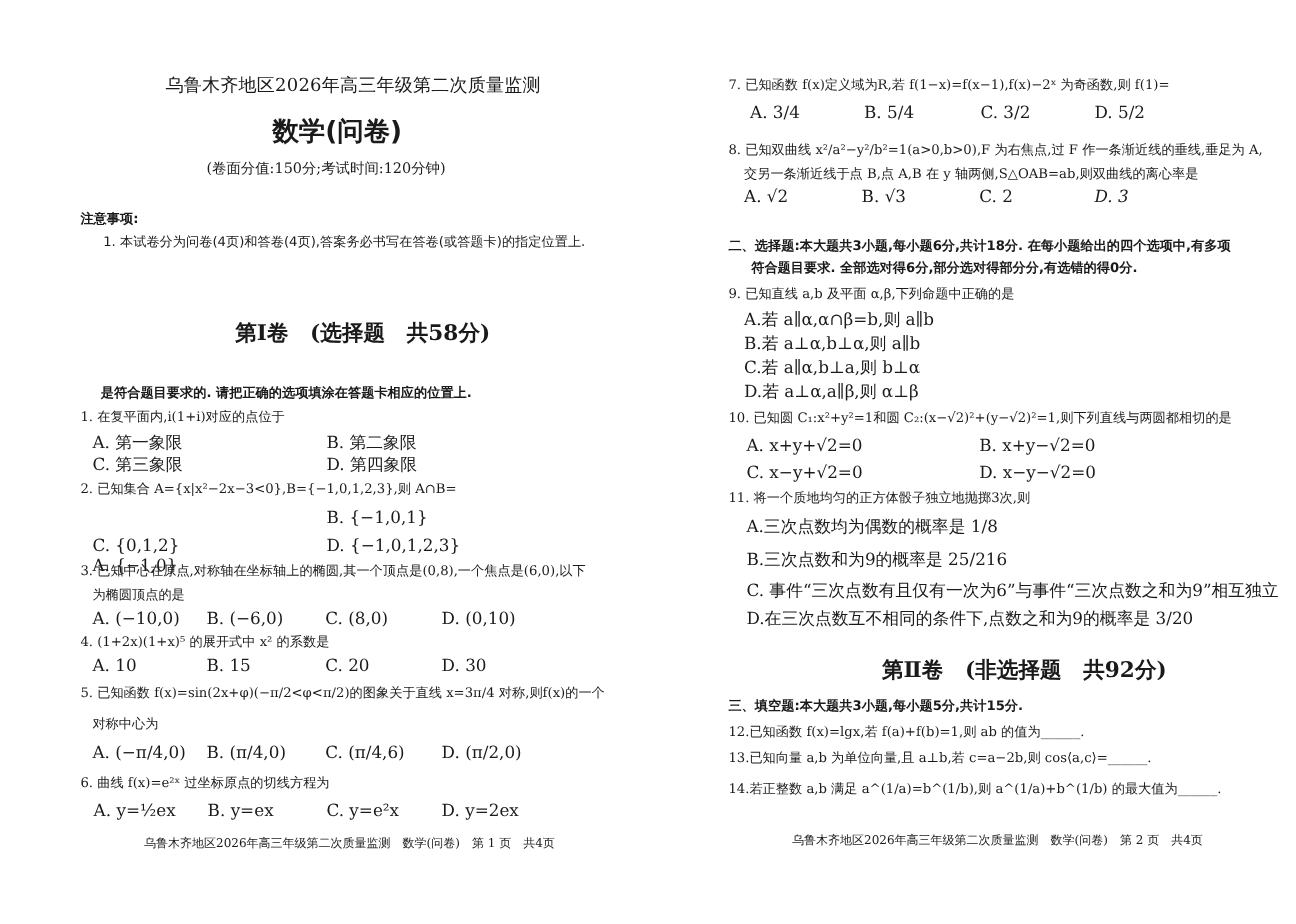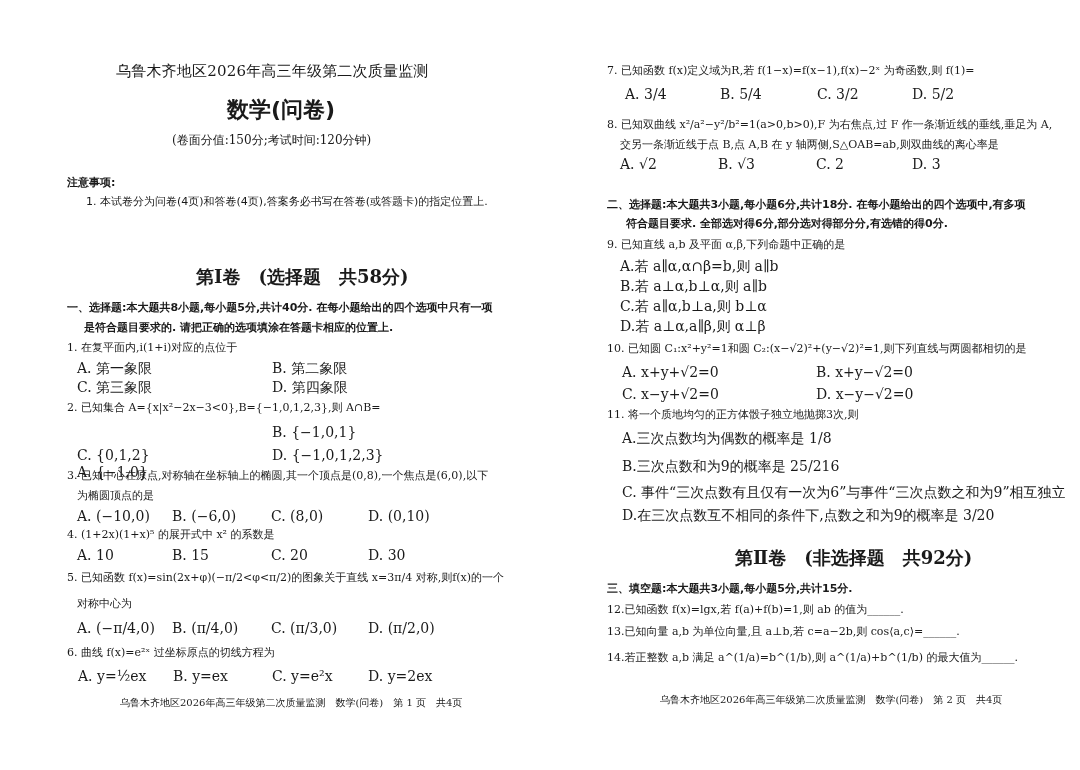--- a/index.html
+++ b/index.html
@@ -18,30 +18,29 @@
   .vol-h { font-size: 18px; font-weight: bold; }
   .sec-h { font-size: 11px; font-weight: bold; }
   .q { font-size: 11px; }
   .opt { font-size: 14px; }
   .footer { font-size: 10px; }
 </style>
 </head>
 <body>
 
 <div class="page page-left">
-  <div class="abs title" style="left:116px; top:62px;">乌鲁木齐地区2026年高三年级第二次质量监测</div>
+  <div class="abs title" style="left:138px; top:62px;">乌鲁木齐地区2026年高三年级第二次质量监测</div>
   <div class="abs subtitle" style="left:227px; top:95px;">数学(问卷)</div>
   <div class="abs meta" style="left:172px; top:132px;">(卷面分值:150分;考试时间:120分钟)</div>
 
   <div class="abs notice-h sans" style="left:67px; top:175px;">注意事项:</div>
   <div class="abs notice sans" style="left:86px; top:194px;">1. 本试卷分为问卷(4页)和答卷(4页),答案务必书写在答卷(或答题卡)的指定位置上.</div>
 
   <div class="abs vol-h" style="left:196px; top:265px;">第Ⅰ卷　(选择题　共58分)</div>
 
-  <div class="abs sec-h sans" style="left:67px; top:300px;">一、选择题:本大题共8小题,每小题5分,共计40分. 在每小题给出的四个选项中只有一项</div>
   <div class="abs sec-h sans" style="left:84px; top:320px;">是符合题目要求的. 请把正确的选项填涂在答题卡相应的位置上.</div>
 
   <div class="abs q" style="left:67px; top:340px;">1. 在复平面内,i(1+i)对应的点位于</div>
   <div class="abs opt" style="left:77px; top:360px;">A. 第一象限</div>
   <div class="abs opt" style="left:272px; top:360px;">B. 第二象限</div>
   <div class="abs opt" style="left:77px; top:379px;">C. 第三象限</div>
   <div class="abs opt" style="left:272px; top:379px;">D. 第四象限</div>
 
   <div class="abs q" style="left:67px; top:400px;">2. 已知集合 A={x|x²−2x−3&lt;0},B={−1,0,1,2,3},则 A∩B=</div>
   <div class="abs opt" style="left:77px; top:424px;margin-top:40px;">A. {−1,0}</div>
@@ -59,21 +58,21 @@
   <div class="abs q" style="left:67px; top:527px;">4. (1+2x)(1+x)⁵ 的展开式中 x² 的系数是</div>
   <div class="abs opt" style="left:77px; top:547px;">A. 10</div>
   <div class="abs opt" style="left:172px; top:547px;">B. 15</div>
   <div class="abs opt" style="left:271px; top:547px;">C. 20</div>
   <div class="abs opt" style="left:368px; top:547px;">D. 30</div>
 
   <div class="abs q" style="left:67px; top:570px;">5. 已知函数 f(x)=sin(2x+φ)(−π/2&lt;φ&lt;π/2)的图象关于直线 x=3π/4 对称,则f(x)的一个</div>
   <div class="abs q" style="left:77px; top:596px;">对称中心为</div>
   <div class="abs opt" style="left:77px; top:620px;">A. (−π/4,0)</div>
   <div class="abs opt" style="left:172px; top:620px;">B. (π/4,0)</div>
-  <div class="abs opt" style="left:271px; top:620px;">C. (π/3,0)</div>
+  <div class="abs opt" style="left:271px; top:620px;">C. (π/4,6)</div>
   <div class="abs opt" style="left:368px; top:620px;">D. (π/2,0)</div>
 
   <div class="abs q" style="left:67px; top:645px;">6. 曲线 f(x)=e²ˣ 过坐标原点的切线方程为</div>
   <div class="abs opt" style="left:78px; top:668px;">A. y=½ex</div>
   <div class="abs opt" style="left:173px; top:668px;">B. y=ex</div>
   <div class="abs opt" style="left:272px; top:668px;">C. y=e²x</div>
   <div class="abs opt" style="left:368px; top:668px;">D. y=2ex</div>
 
   <div class="abs footer" style="left:120px; top:696px;">乌鲁木齐地区2026年高三年级第二次质量监测　数学(问卷)　第 1 页　共4页</div>
 </div>
@@ -84,21 +83,21 @@
   <div class="abs opt" style="left:85px; top:86px;">A. 3/4</div>
   <div class="abs opt" style="left:180px; top:86px;">B. 5/4</div>
   <div class="abs opt" style="left:277px; top:86px;">C. 3/2</div>
   <div class="abs opt" style="left:372px; top:86px;">D. 5/2</div>
 
   <div class="abs q" style="left:67px; top:117px;">8. 已知双曲线 x²/a²−y²/b²=1(a&gt;0,b&gt;0),F 为右焦点,过 F 作一条渐近线的垂线,垂足为 A,</div>
   <div class="abs q" style="left:80px; top:137px;">交另一条渐近线于点 B,点 A,B 在 y 轴两侧,S△OAB=ab,则双曲线的离心率是</div>
   <div class="abs opt" style="left:80px; top:156px;">A. √2</div>
   <div class="abs opt" style="left:178px; top:156px;">B. √3</div>
   <div class="abs opt" style="left:276px; top:156px;">C. 2</div>
-  <div class="abs opt" style="left:372px; top:156px;">D. 3</div>
+  <div class="abs opt" style="left:372px; top:156px;font-style:italic;">D. 3</div>
 
   <div class="abs sec-h sans" style="left:67px; top:197px;">二、选择题:本大题共3小题,每小题6分,共计18分. 在每小题给出的四个选项中,有多项</div>
   <div class="abs sec-h sans" style="left:86px; top:216px;">符合题目要求. 全部选对得6分,部分选对得部分分,有选错的得0分.</div>
 
   <div class="abs q" style="left:67px; top:237px;">9. 已知直线 a,b 及平面 α,β,下列命题中正确的是</div>
   <div class="abs opt" style="left:80px; top:258px;">A.若 a∥α,α∩β=b,则 a∥b</div>
   <div class="abs opt" style="left:80px; top:278px;">B.若 a⊥α,b⊥α,则 a∥b</div>
   <div class="abs opt" style="left:80px; top:298px;">C.若 a∥α,b⊥a,则 b⊥α</div>
   <div class="abs opt" style="left:80px; top:318px;">D.若 a⊥α,a∥β,则 α⊥β</div>
 

